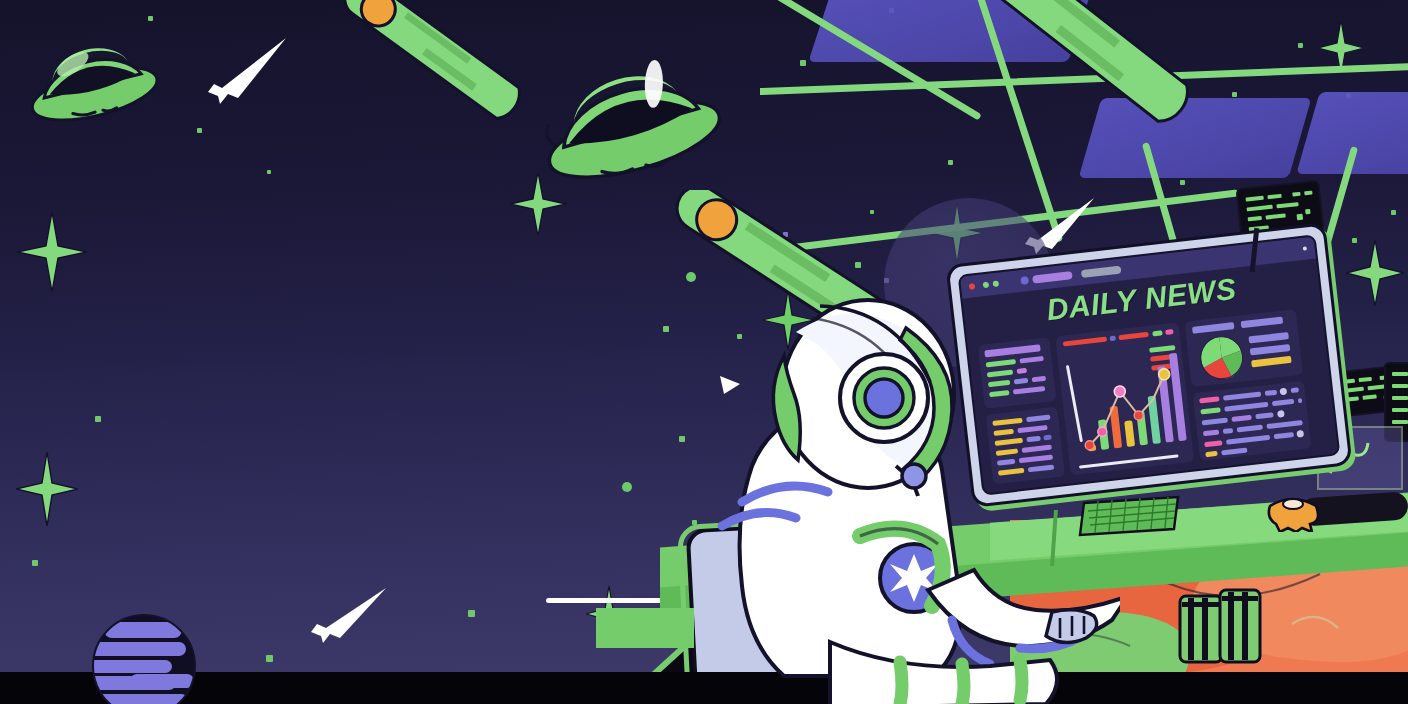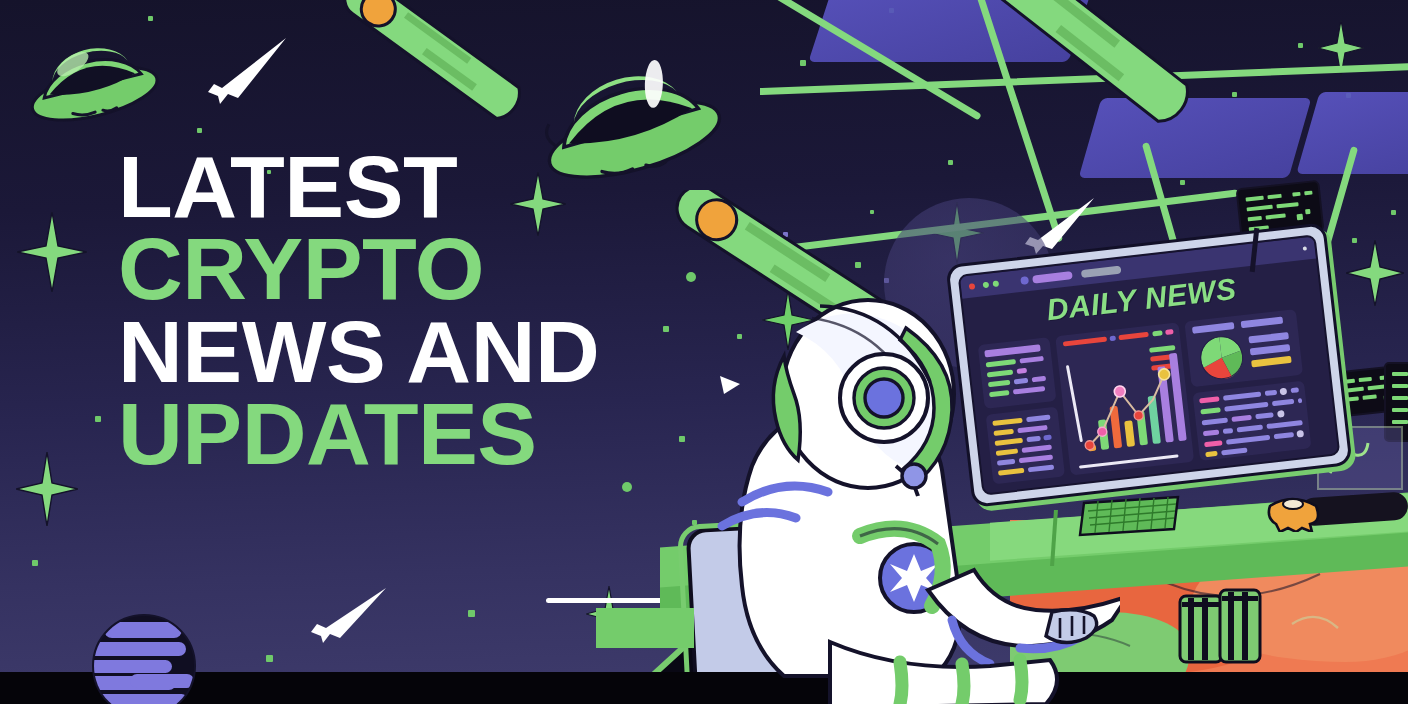--- a/index.html
+++ b/index.html
@@ -488,20 +488,14 @@
     <i style="left:10px;top:6px;width:78px;height:16px;"></i>
     <i style="left:-10px;top:26px;width:92px;height:14px;"></i>
     <i style="left:22px;top:26px;width:70px;height:14px;"></i>
     <i style="left:-6px;top:44px;width:84px;height:13px;"></i>
     <i style="left:-14px;top:60px;width:96px;height:14px;"></i>
     <i style="left:36px;top:58px;width:64px;height:14px;"></i>
     <i style="left:-8px;top:78px;width:102px;height:13px;"></i>
 
   </div>
 
-  <div id="headline">
-    <div id="line1" class="l-white">LATEST</div>
-    <div id="line2" class="l-green">CRYPTO</div>
-    <div id="line3" class="l-white">NEWS AND</div>
-    <div id="line4" class="l-green">UPDATES</div>
-  </div>
 
 </div>
 
 </body></html>

